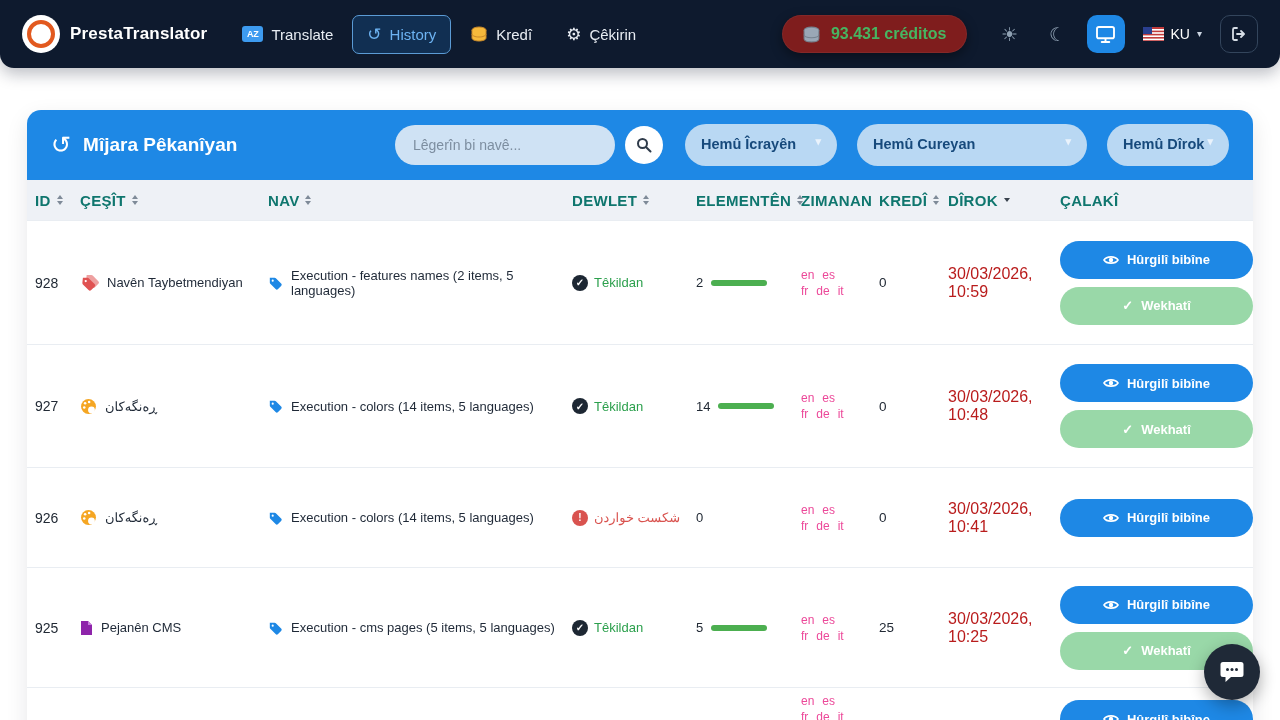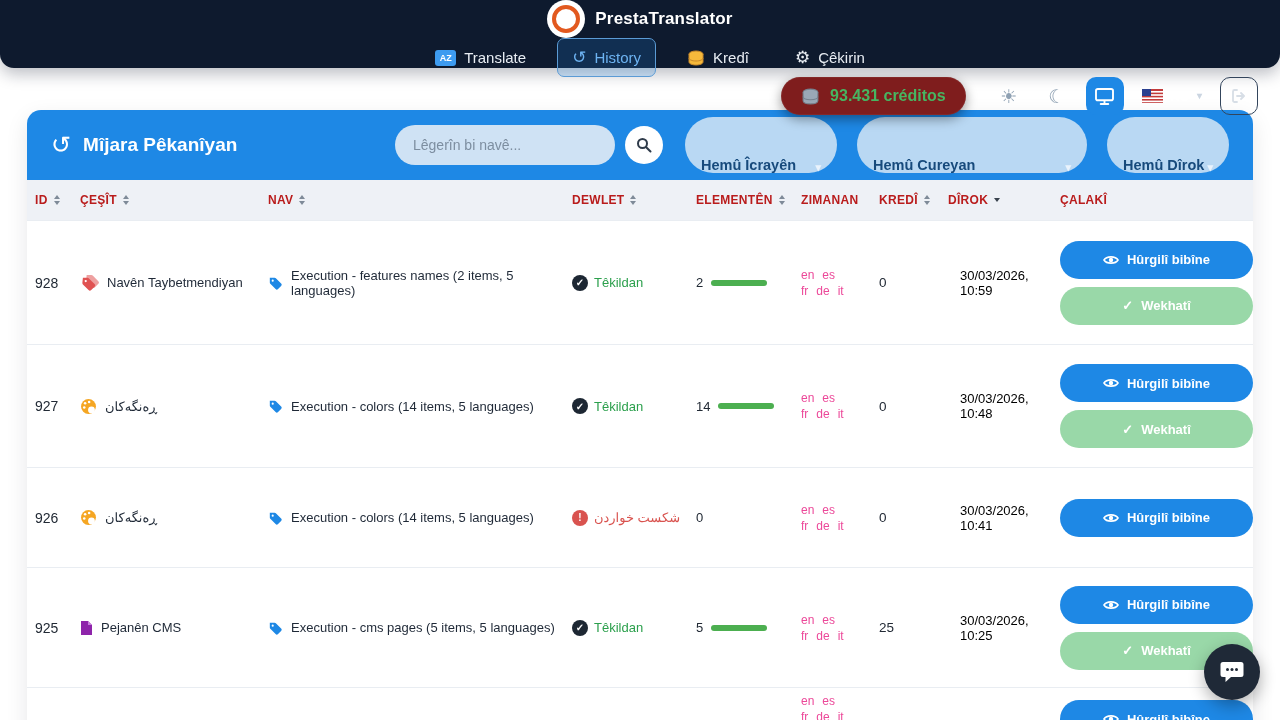--- a/index.html
+++ b/index.html
@@ -2,29 +2,29 @@
 <html><head>
 <meta charset="utf-8">
 <style>
   * { box-sizing: border-box; margin: 0; padding: 0; }
   html,body { width:1280px; height:720px; overflow:hidden; background:#ffffff;
     font-family:"Liberation Sans", sans-serif; }
 
   
   .topbar { position:relative; height:68px; background:#0e1a2e;
     border-radius:0 0 14px 14px; box-shadow:0 6px 16px rgba(15,23,42,.28);
-    display:flex; align-items:center; padding:0 22px; z-index:5;flex-direction:column; }
+    display:flex; align-items:center; padding:0 22px; z-index:5; }
   .brand { display:flex; align-items:center; gap:10px; }
   .logo { width:38px; height:38px; border-radius:50%; background:#fff;
     display:flex; align-items:center; justify-content:center; }
   .logo-ring { width:28px; height:28px; border-radius:50%; border:4px solid #e2591f;
     background:#fff; }
   .brand-title { color:#fff; font-size:17px; font-weight:bold; letter-spacing:.2px; }
 
-  .nav { display:flex; align-items:center; gap:16px; margin-left:20px; }
+  .nav { display:flex; align-items:center; gap:4px; margin-left:20px; }
   .nav-item { display:flex; align-items:center; gap:8px; color:#e8edf3;
     font-size:15px; padding:10px 14px; border-radius:7px; cursor:pointer;
     border:1px solid transparent; }
   .nav-item.active { border-color:#5b9bd5; background:rgba(30,136,229,.20); color:#6db3f2; }
   .translate-badge { width:21px; height:16px; background:#3d9bf0; border-radius:3px;
     color:#fff; font-size:9px; font-weight:bold; display:flex; align-items:center;
     justify-content:center; }
   .glyph-ico { font-size:17px; line-height:1; }
   .nav-item.active .glyph-ico { color:#6db3f2; }
 
@@ -33,51 +33,51 @@
     padding:10px 20px; border-radius:999px;
     box-shadow:0 4px 12px rgba(0,0,0,.4), inset 0 0 0 1px rgba(255,255,255,.05);
     margin-right:14px; cursor:pointer; }
   .credits-text { color:#47b561; font-weight:bold; font-size:16px; }
   .icon-btn { width:38px; height:38px; border-radius:10px; display:flex;
     align-items:center; justify-content:center; color:#8fa1b3; font-size:19px;
     cursor:pointer; background:transparent; border:none; }
   .icon-btn.display-active { background:#1e88e5; color:#fff; }
   .icon-btn.logout { border:1px solid #33455c; }
   .lang-btn { display:flex; align-items:center; gap:7px; color:#fff; font-size:14px;
-    font-weight:bold; padding:8px 8px; cursor:pointer; background:none; border:none; }
+    font-weight:normal; padding:8px 8px; cursor:pointer; background:none; border:none; }
   .caret { font-size:10px; color:#cbd5e1; line-height:1; }
 
   
   .panel { margin:42px 27px 0; border-radius:14px; background:#fff;
     box-shadow:0 8px 22px rgba(15,23,42,.10); }
   .panel-head { height:70px; background:#1e88e5; border-radius:14px 14px 0 0;
     display:flex; align-items:center; padding:0 24px; }
   .head-ico { color:#fff; font-size:24px; margin-right:12px; }
   .panel-title { color:#fff; font-size:19px; font-weight:bold; }
   .search-wrap { margin-left:auto; display:flex; align-items:center; gap:10px; }
   .search-input { width:220px; height:40px; border:none; border-radius:999px;
     background:#cfe2f4; padding:0 18px; font-size:14px; color:#334355; outline:none;
     font-family:"Liberation Sans", sans-serif; }
   .search-input::placeholder { color:#7d8ea0; }
   .search-btn { width:38px; height:38px; border-radius:50%; background:#fff;
     display:flex; align-items:center; justify-content:center; cursor:pointer; border:none; }
-  .dd { height:56px; border-radius:999px; background:#b9d8f3; display:flex;
-    align-items:flex-end; justify-content:space-between; padding:0 16px;
+  .dd { height:42px; border-radius:999px; background:#b9d8f3; display:flex;
+    align-items:flex-start; justify-content:space-between; padding:12px 16px;
     color:#174a7c; font-weight:bold; font-size:14.5px; cursor:pointer; border:none;
     font-family:"Liberation Sans", sans-serif; }
   .dd .caret { color:#eaf3fc; font-size:11px; }
   .dd1 { width:152px; margin-left:22px; }
   .dd2 { width:230px; margin-left:20px; }
   .dd3 { width:122px; margin-left:20px; }
 
   
   .grid { display:grid;
     grid-template-columns:45px 188px 304px 124px 105px 78px 69px 112px 1fr;
     padding:0 8px; align-items:center; }
-  .thead { background:#eef1f6; height:40px; color:#b91c1c; font-size:12px;
+  .thead { background:#eef1f6; height:40px; color:#0f766e; font-size:15px;
     font-weight:bold; letter-spacing:.3px; }
   .th { display:flex; align-items:center; gap:6px; }
   .sort { display:inline-flex; flex-direction:column; gap:2px; }
   .sort i { display:block; width:0; height:0; border-left:3.5px solid transparent;
     border-right:3.5px solid transparent; }
   .sort .up { border-bottom:4px solid #7e8a98; }
   .sort .dn { border-top:4px solid #7e8a98; }
   .sort.single .dn { border-top-color:#39424d; }
 
   .row { border-top:1px solid #e9edf2; }
@@ -91,21 +91,21 @@
   .state-error .state-text { color:#d9534f; }
   .st-ico { width:16px; height:16px; border-radius:50%; display:flex; align-items:center;
     justify-content:center; color:#fff; font-size:10px; font-weight:bold; flex:none; }
   .st-ico.ok { background:#1d2733; }
   .st-ico.err { background:#d9534f; }
   .cell-elems { display:flex; align-items:center; gap:8px; font-size:13px; color:#222a35; }
   .bar { width:56px; height:6px; border-radius:3px; background:#4caf50; }
   .cell-langs { font-size:12px; color:#ec4899; }
   .lang-line { display:flex; gap:8px; margin:2px 0; }
   .cell-credits { font-size:13.5px; color:#222a35; }
-  .cell-date { font-size:13px; color:#000000;margin-left:12px; }
+  .cell-date { font-size:16px; color:#b91c1c; }
   .cell-actions { display:flex; flex-direction:column; gap:8px; align-items:center;
     justify-content:center; padding:8px 0; }
   .btn { width:193px; height:38px; border-radius:999px; display:flex; align-items:center;
     justify-content:center; gap:8px; font-size:13px; font-weight:bold; color:#fff;
     cursor:pointer; border:none; font-family:"Liberation Sans", sans-serif; flex:none; }
   .btn-details { background:#1e88e5; }
   .btn-identical { background:#99d8a8; }
   .ticon { display:flex; flex:none; }
 
   

